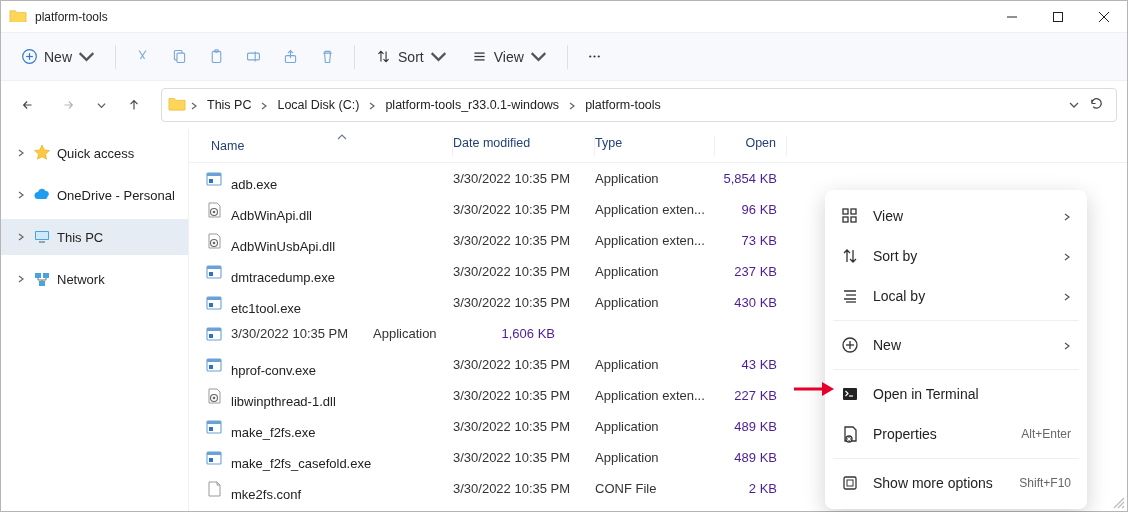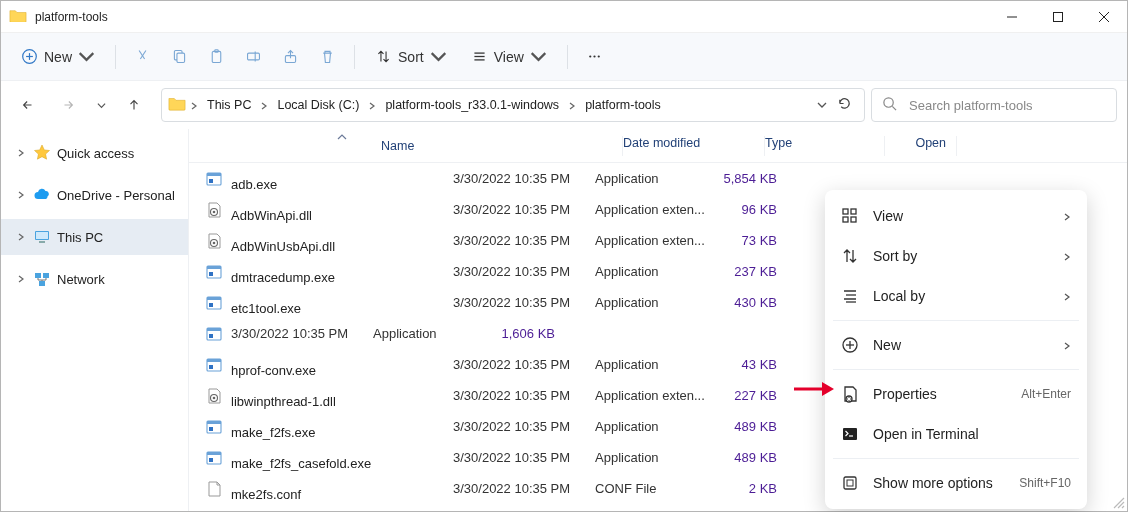--- a/index.html
+++ b/index.html
@@ -35,21 +35,21 @@
 
   .body { display: flex; height: calc(100% - 32px - 48px - 48px); position: relative; }
   .sidebar { width: 188px; border-right: 1px solid #eef0f3; padding-top: 6px; }
   .sitem { height: 36px; display: flex; align-items: center; padding-left: 14px; gap: 6px; font-size: 13px; color: #222; }
   .sitem.selected { background: #e6ecf3; }
   .sitem .exp { width: 12px; display:flex; justify-content:center;}
   .sitem .exp svg { width: 8px; height: 8px; }
   .sitem .sicon { width: 18px; height: 18px; display:flex; align-items:center; justify-content:center;}
 
   .filearea { flex: 1; overflow: hidden; position:relative;}
-  .columns { height: 34px; display: flex; align-items: center; border-bottom: 1px solid #eef0f3; font-size: 12.5px; color: #224177; padding-left: 16px; justify-content: center; }
+  .columns { height: 34px; display: flex; align-items: center; border-bottom: 1px solid #eef0f3; font-size: 12.5px; color: #224177; padding-left: 16px; }
   .col-name { width: 248px; padding-left: 6px; display:flex; align-items:center; gap:8px;}
   .col-date { width: 142px; }
   .col-type { width: 120px; }
   .col-size { width: 72px; text-align: right; padding-right: 10px; }
   .col-sep { border-right: 1px solid #eef0f3; height: 20px;}
   .sort-ind { margin: 0 auto; position:absolute; top:0; left: 148px; }
   .sort-ind svg { width:10px; height:6px;}
 
   .row { height: 31px; display: flex; align-items: center; font-size: 13px; color: #222; padding-left: 16px; }
   .row .ic { width: 18px; height: 18px; margin-right: 8px; display:flex; align-items:center; justify-content:center;}
@@ -230,27 +230,20 @@
       <span class="end-icons">
         <span><svg viewBox="0 0 10 10" style="width:10px;height:10px">
               <polyline points="1,3 5,7 9,3" fill="none" stroke="#555" stroke-width="1.3"></polyline>
             </svg></span>
         <span><svg viewBox="0 0 16 16" style="width:15px;height:15px">
               <path d="M3 8 a5 5 0 1 1 1.5 3.5 M3 8 v-4 M3 8 h4" fill="none" stroke="#444" stroke-width="1.3"></path>
             </svg></span>
       </span>
     </div>
 
-    <div class="searchbox">
-      <span><svg viewBox="0 0 16 16" style="width:15px;height:15px">
-            <circle cx="7" cy="7" r="5" fill="none" stroke="#888" stroke-width="1.3"></circle>
-            <line x1="11" y1="11" x2="15" y2="15" stroke="#888" stroke-width="1.3"></line>
-          </svg></span>
-      <input placeholder="Search platform-tools" style="">
-    </div>
   </div>
 
   <div class="body">
     <div class="sidebar">
       <div class="sitem">
         <span class="exp">
             <svg viewBox="0 0 8 8">
               <polyline points="2,1 6,4 2,7" fill="none" stroke="#666" stroke-width="1.2"></polyline>
             </svg>
           </span>
@@ -525,37 +518,37 @@
           </span>
         <span class="label">New</span>
         <span class="subarrow"><svg viewBox="0 0 8 8">
               <polyline points="2,1 6,4 2,7" fill="none" stroke="#555" stroke-width="1.2"></polyline>
             </svg></span>
       </div>
       <div class="ctxsep"></div>
       <div class="ctxitem">
         <span class="cicon">
             <svg viewBox="0 0 18 18">
+              <rect x="2" y="3" width="14" height="12" rx="1" fill="#222"></rect>
+              <polyline points="4.5,6 7,8.5 4.5,11" fill="none" stroke="#fff" stroke-width="1.2"></polyline>
+              <line x1="8" y1="11" x2="12" y2="11" stroke="#fff" stroke-width="1.2"></line>
+            </svg>
+          </span>
+        <span class="label">Open in Terminal</span>
+      </div>
+      <div class="ctxitem">
+        <span class="cicon">
+            <svg viewBox="0 0 18 18">
               <path d="M4 2 h8 l3 3 v11 H4 Z" fill="none" stroke="#333" stroke-width="1.3"></path>
               <circle cx="8" cy="14" r="3" fill="#fff" stroke="#333" stroke-width="1.3"></circle>
               <path d="M8 12 v1 M8 15 v1 M6 14 h1 M9 14 h1" stroke="#333" stroke-width="1"></path>
             </svg>
           </span>
         <span class="label">Properties</span>
         <span class="shortcut">Alt+Enter</span>
-      </div>
-      <div class="ctxitem">
-        <span class="cicon">
-            <svg viewBox="0 0 18 18">
-              <rect x="2" y="3" width="14" height="12" rx="1" fill="#222"></rect>
-              <polyline points="4.5,6 7,8.5 4.5,11" fill="none" stroke="#fff" stroke-width="1.2"></polyline>
-              <line x1="8" y1="11" x2="12" y2="11" stroke="#fff" stroke-width="1.2"></line>
-            </svg>
-          </span>
-        <span class="label">Open in Terminal</span>
       </div>
       <div class="ctxsep"></div>
       <div class="ctxitem">
         <span class="cicon">
             <svg viewBox="0 0 18 18">
               <rect x="3" y="3" width="12" height="12" rx="1.5" fill="none" stroke="#333" stroke-width="1.3"></rect>
               <rect x="6" y="6" width="6" height="6" fill="none" stroke="#333" stroke-width="1"></rect>
             </svg>
           </span>
         <span class="label">Show more options</span>

